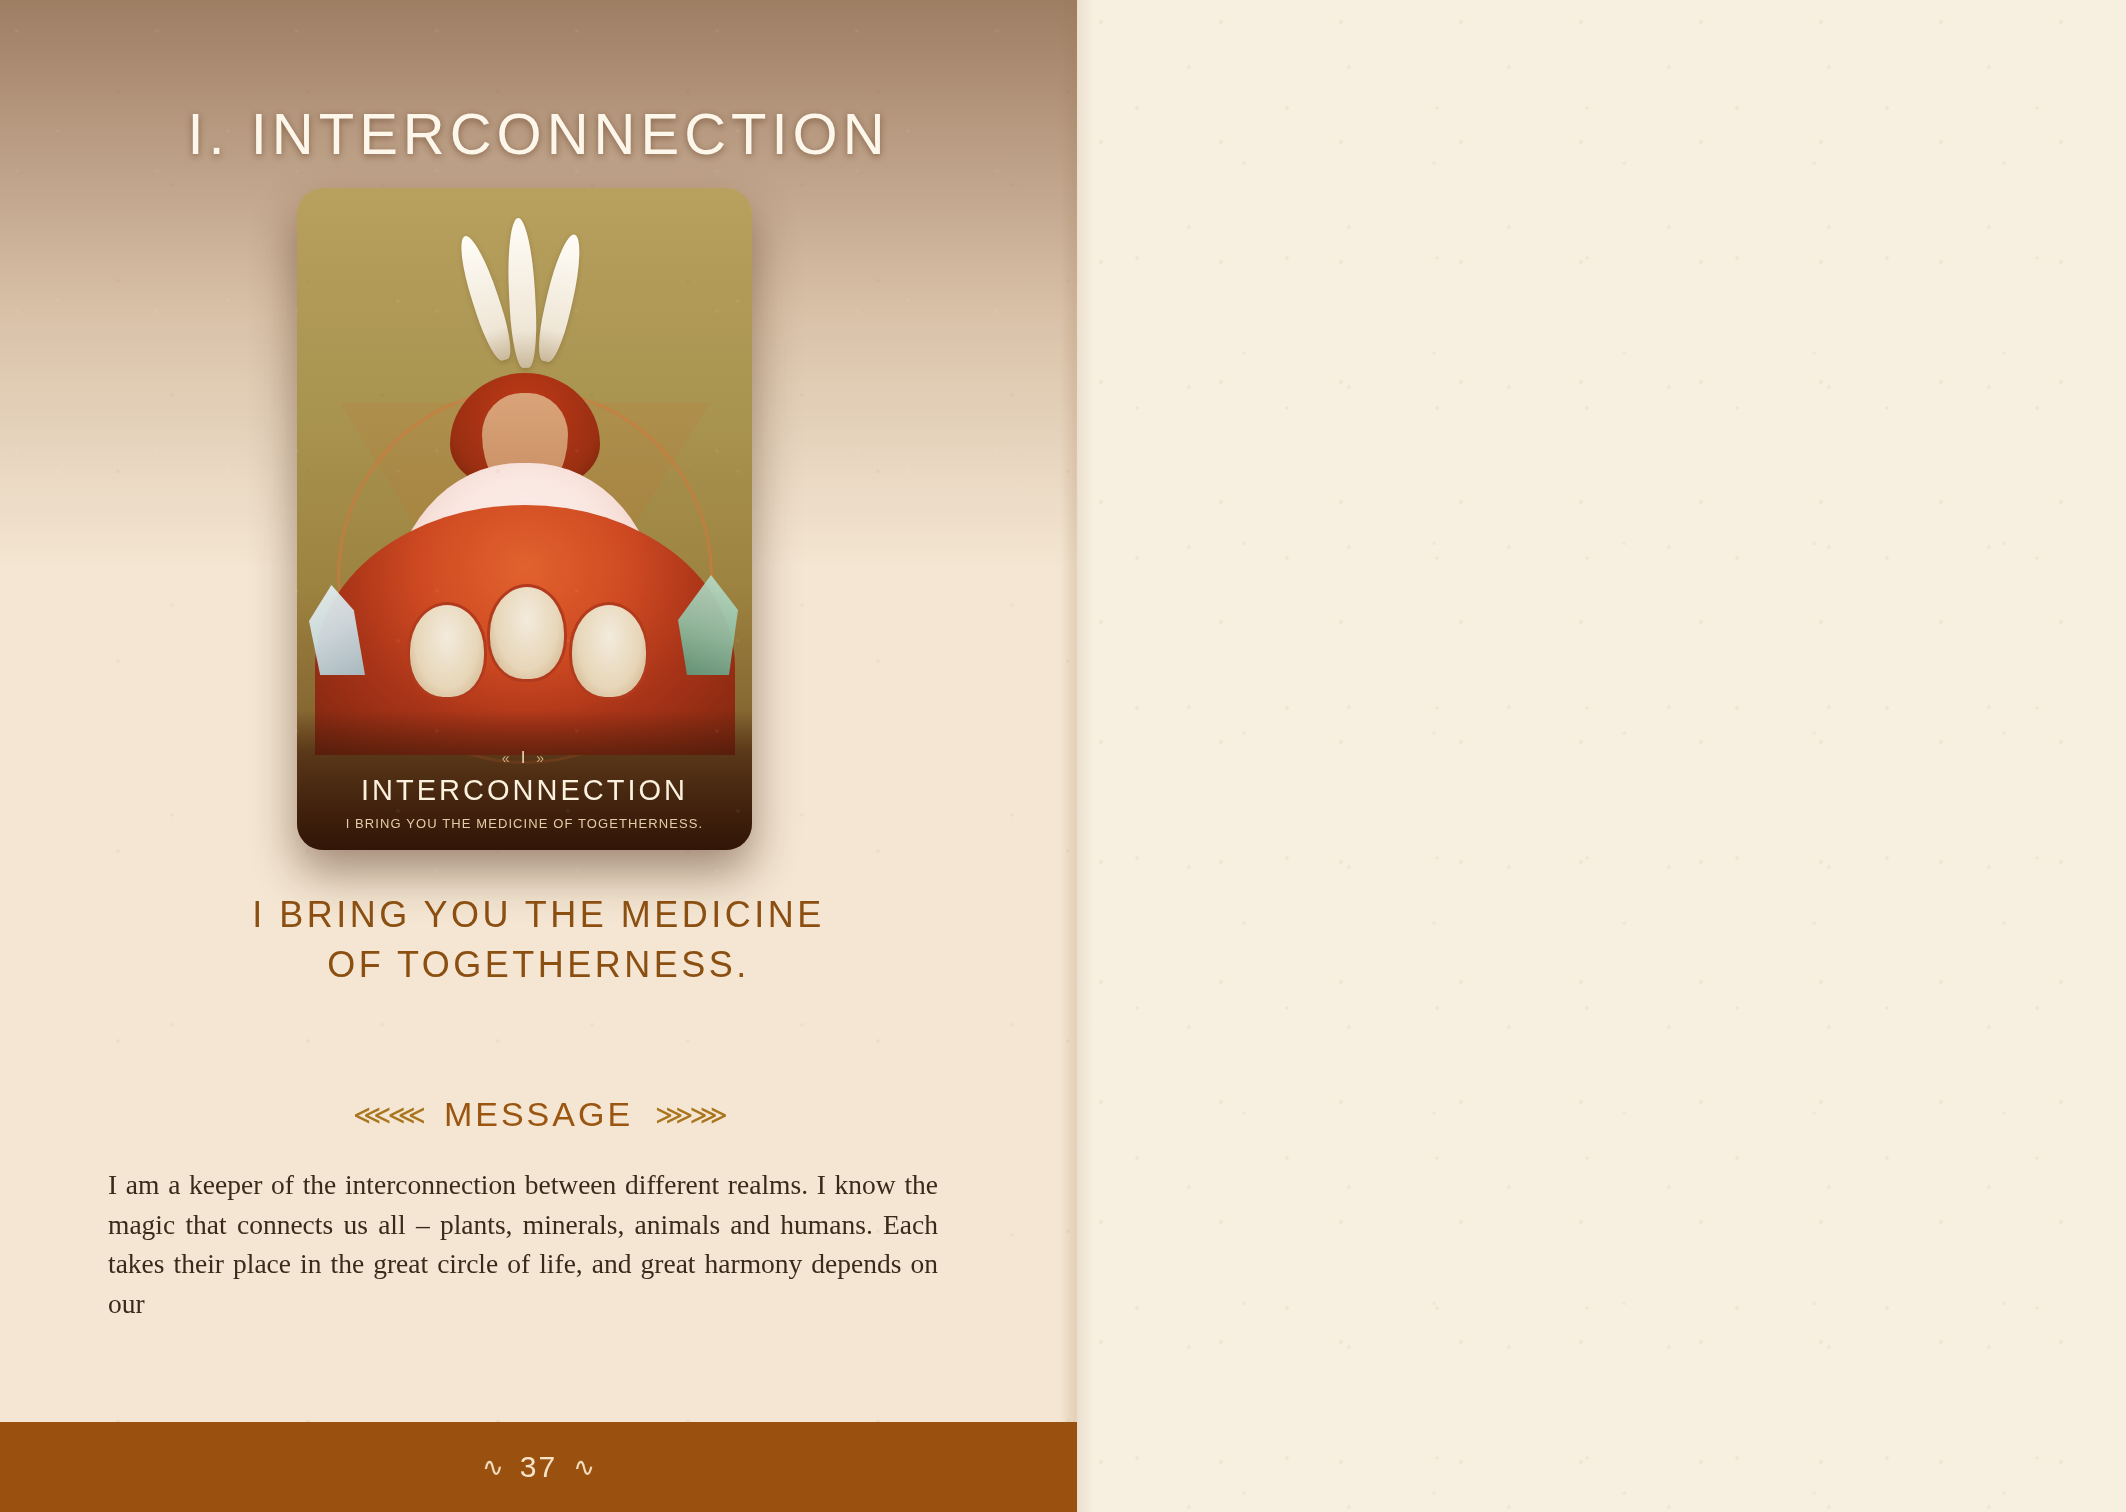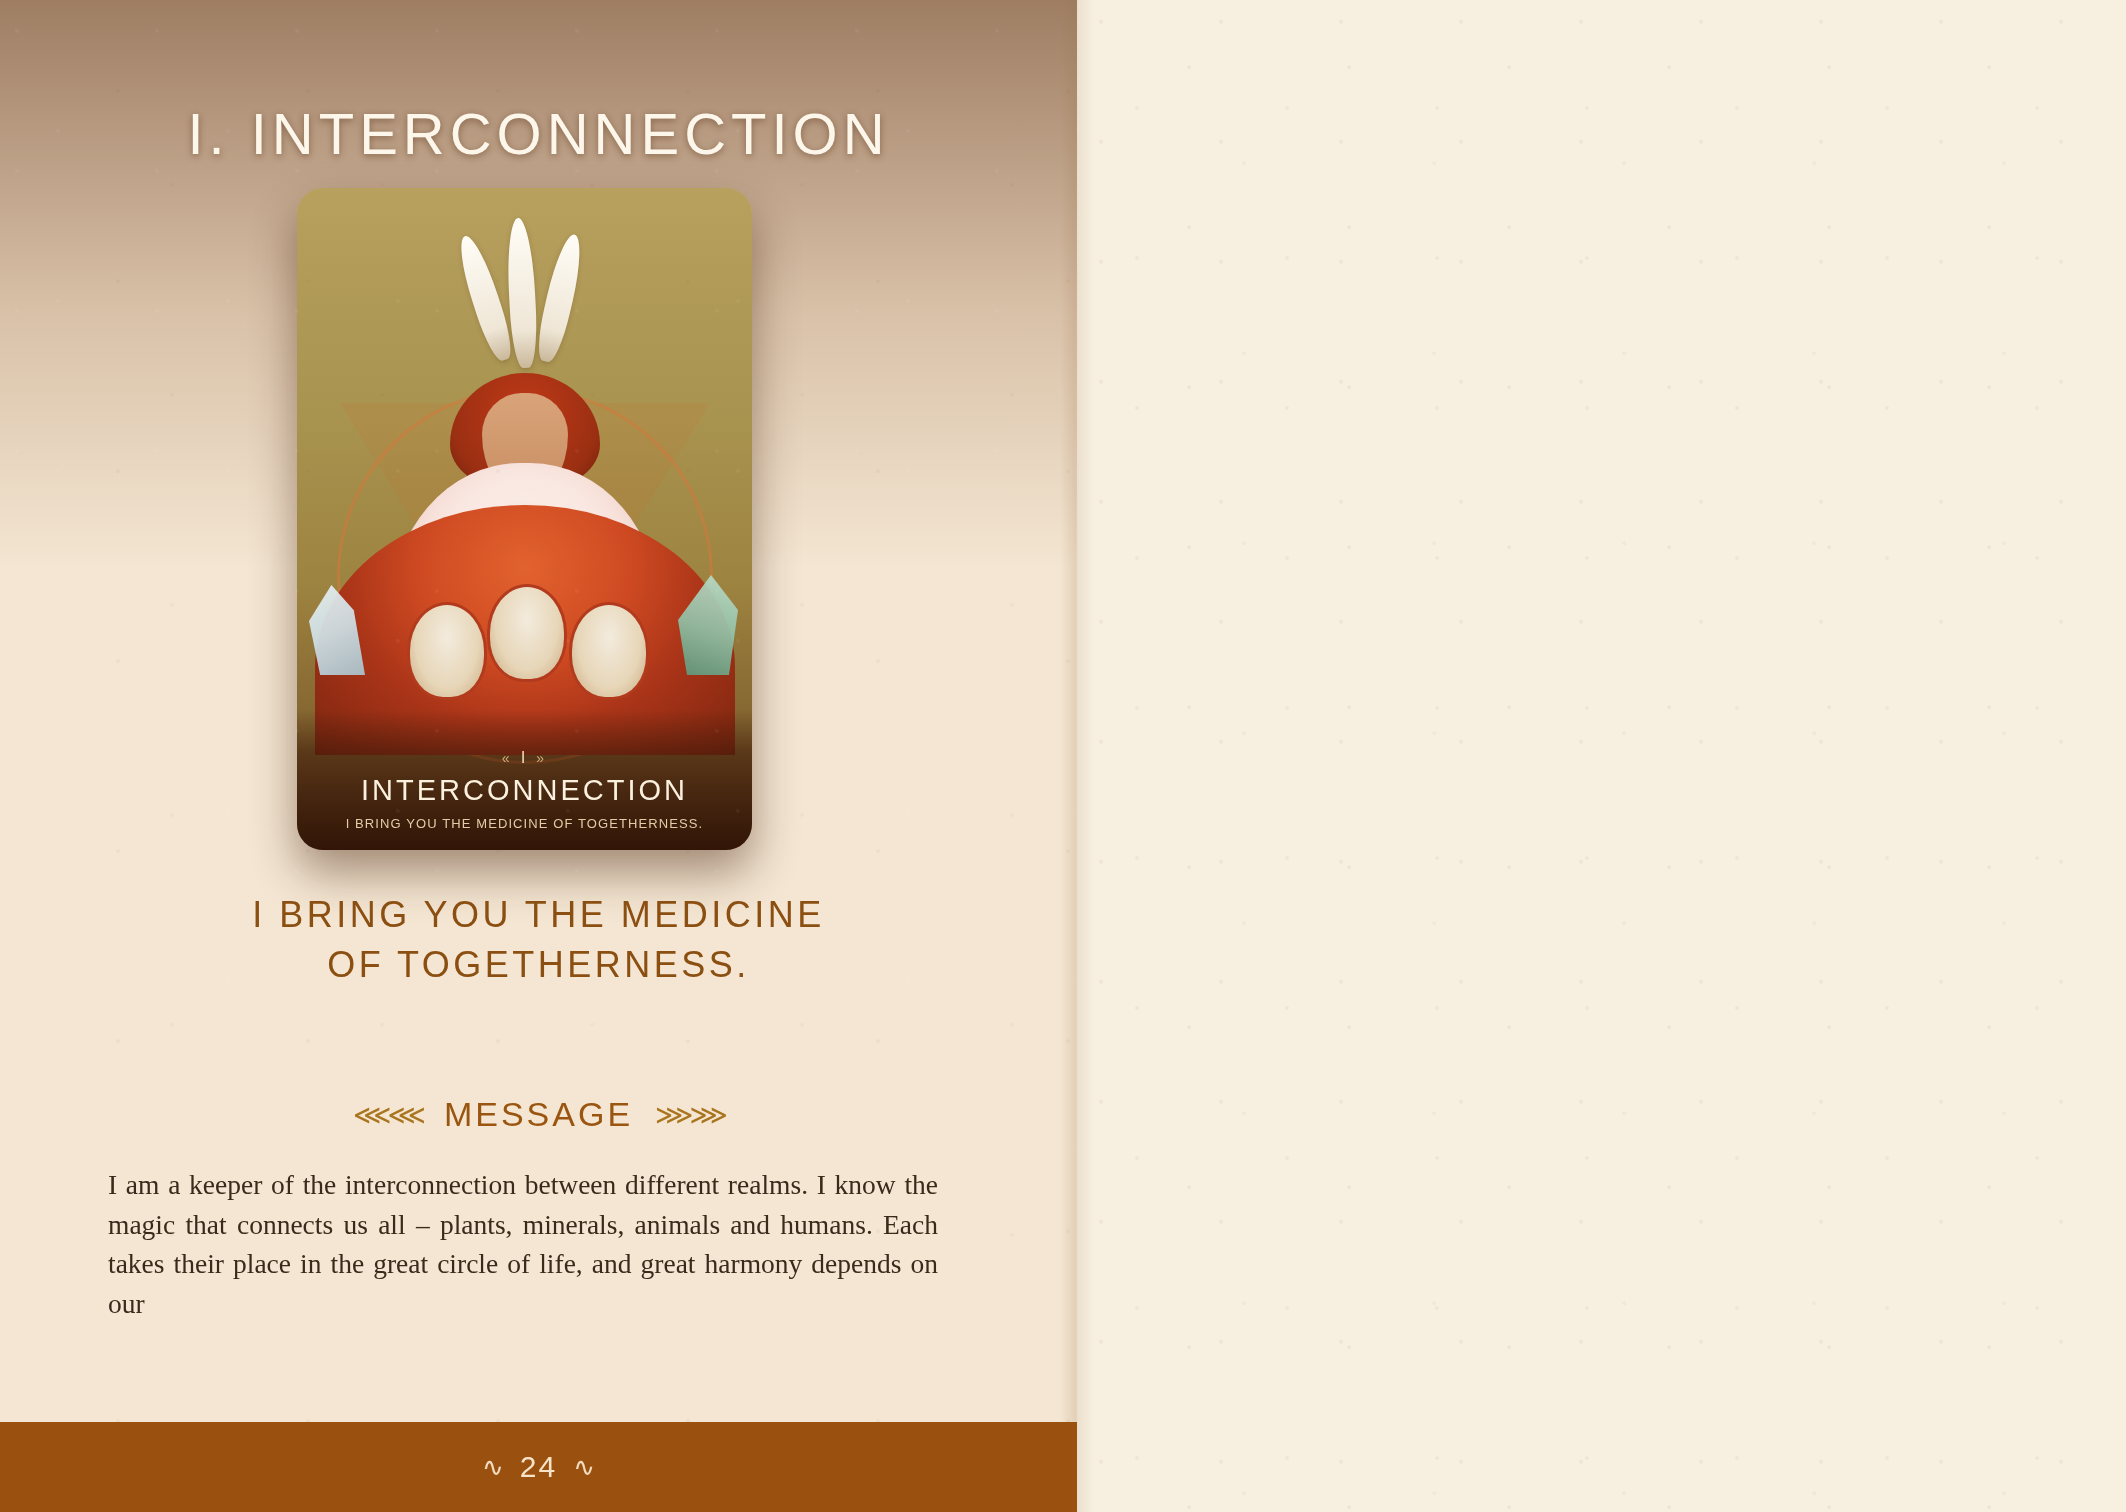--- a/index.html
+++ b/index.html
@@ -309,21 +309,21 @@
     <div class="section-head head-message">
       <span class="orn">⋘⋘</span>
       <span>MESSAGE</span>
       <span class="orn">⋙⋙</span>
     </div>
 
     <div class="body-text left-body">I am a keeper of the interconnection between different realms. I know the magic that connects us all – plants, minerals, animals and humans. Each takes their place in the great circle of life, and great harmony depends on our</div>
 
     <div class="footer footer-left">
       <span class="orn">∿</span>
-      <span>24</span>
+      <span>37</span>
       <span class="orn">∿</span>
     </div>
   </div>
 
   <div class="page-right">
     
 
     
   </div>
 

